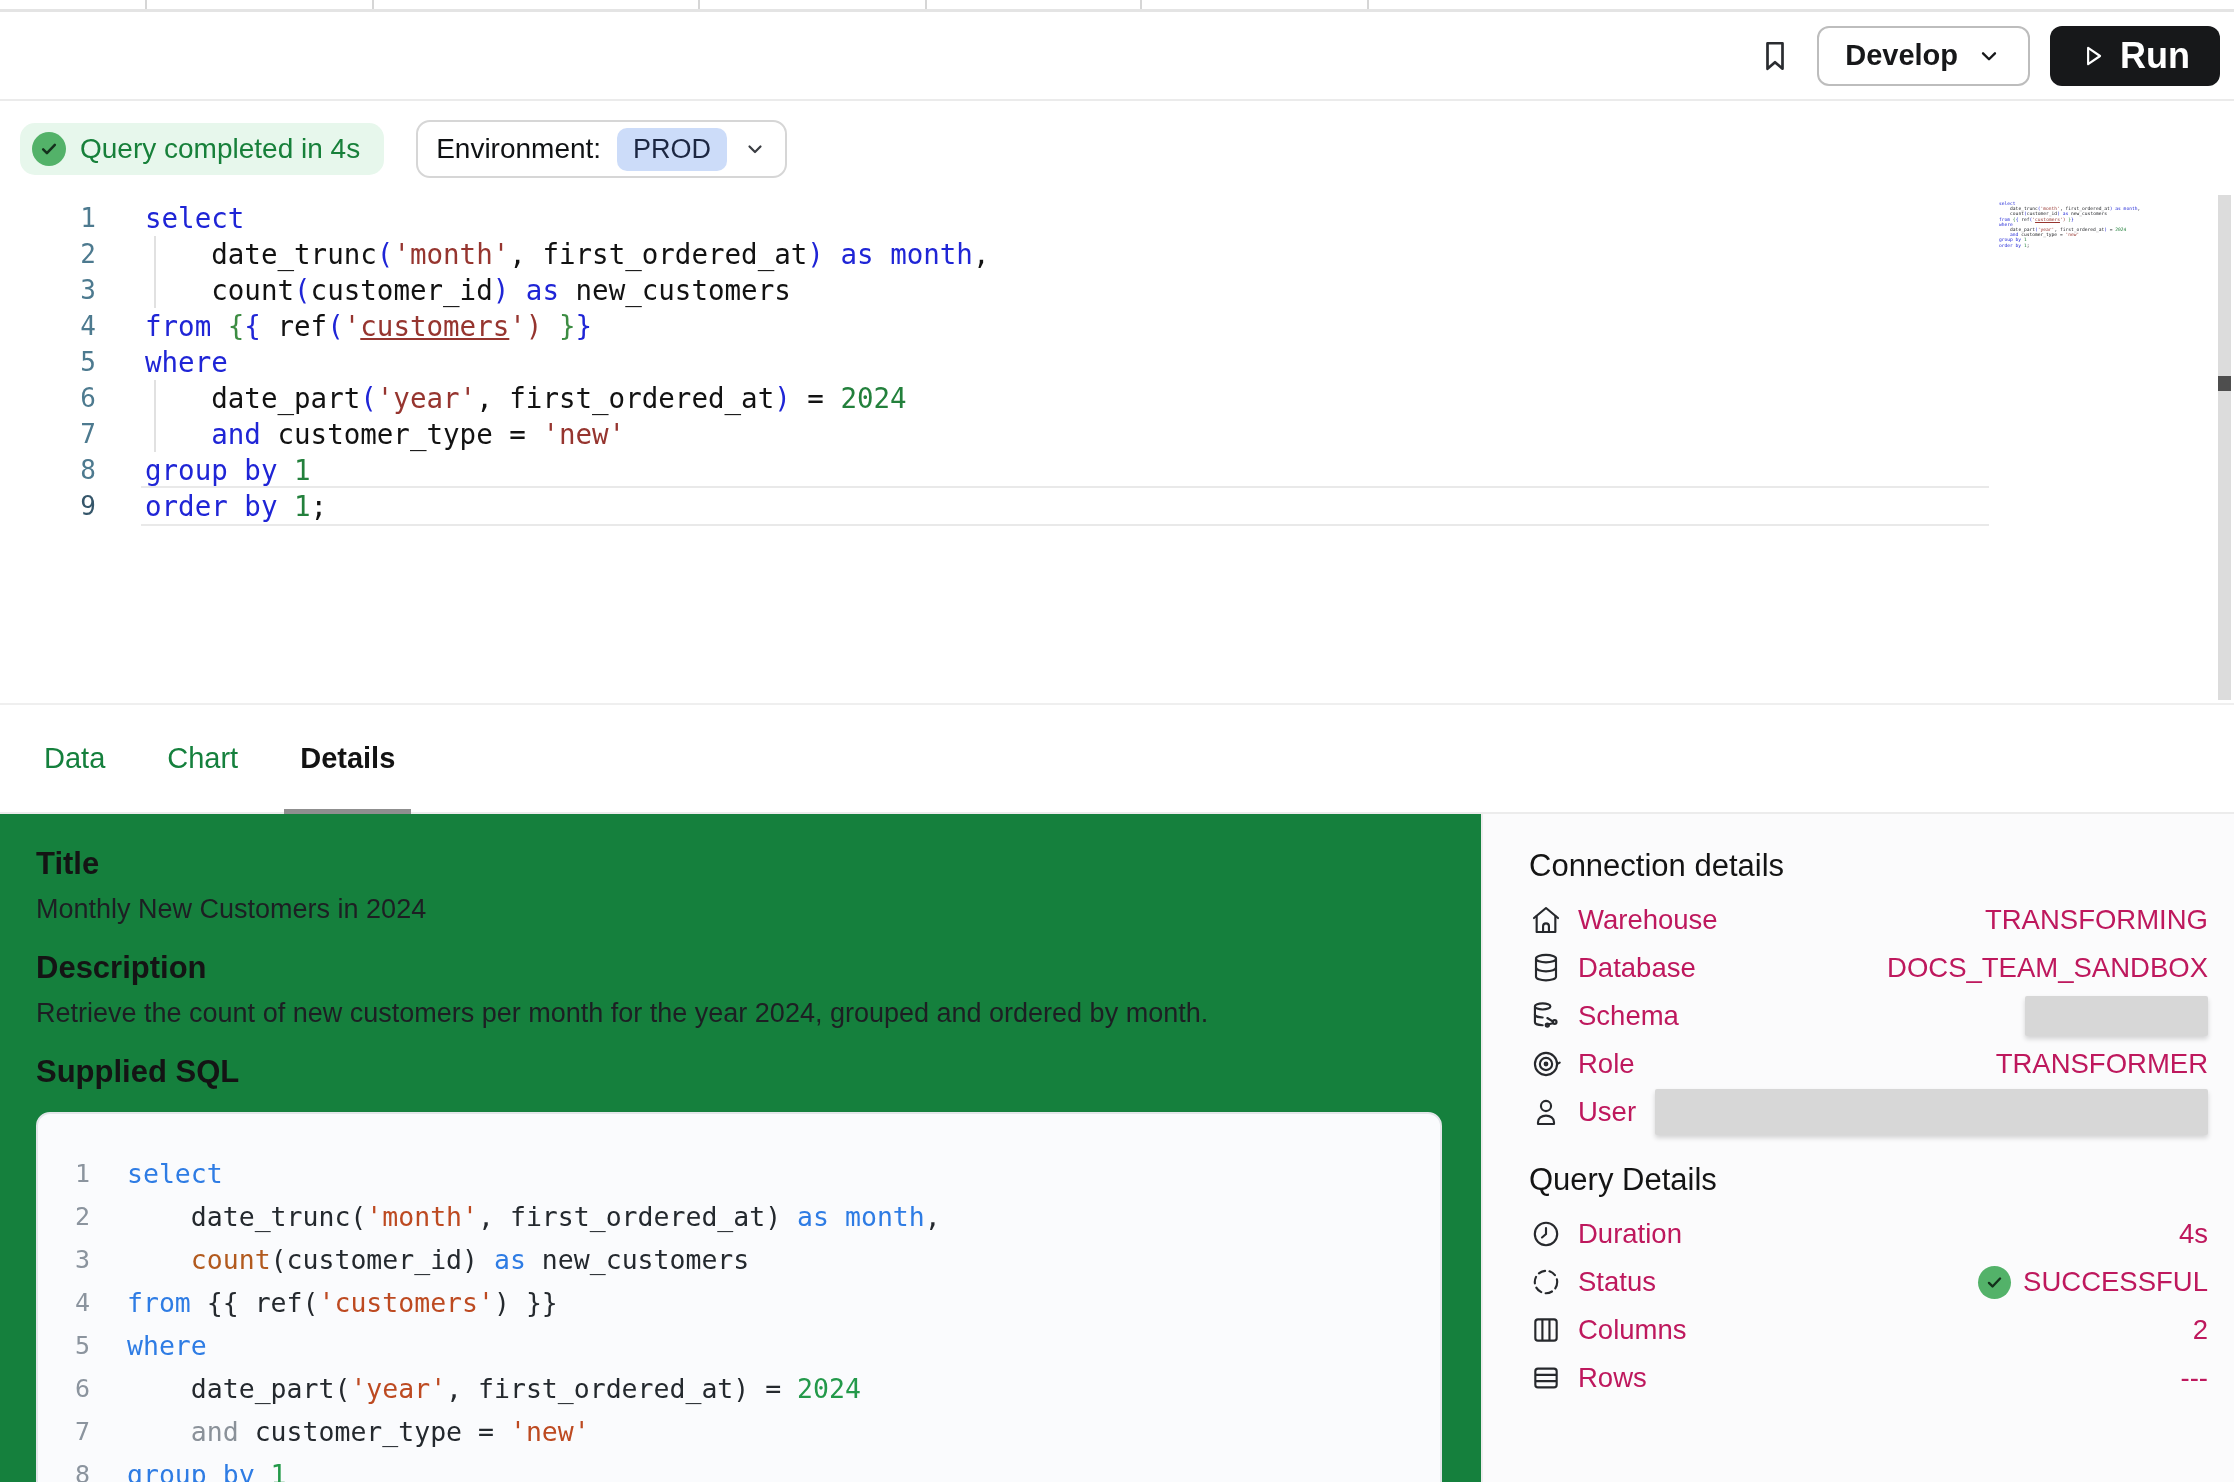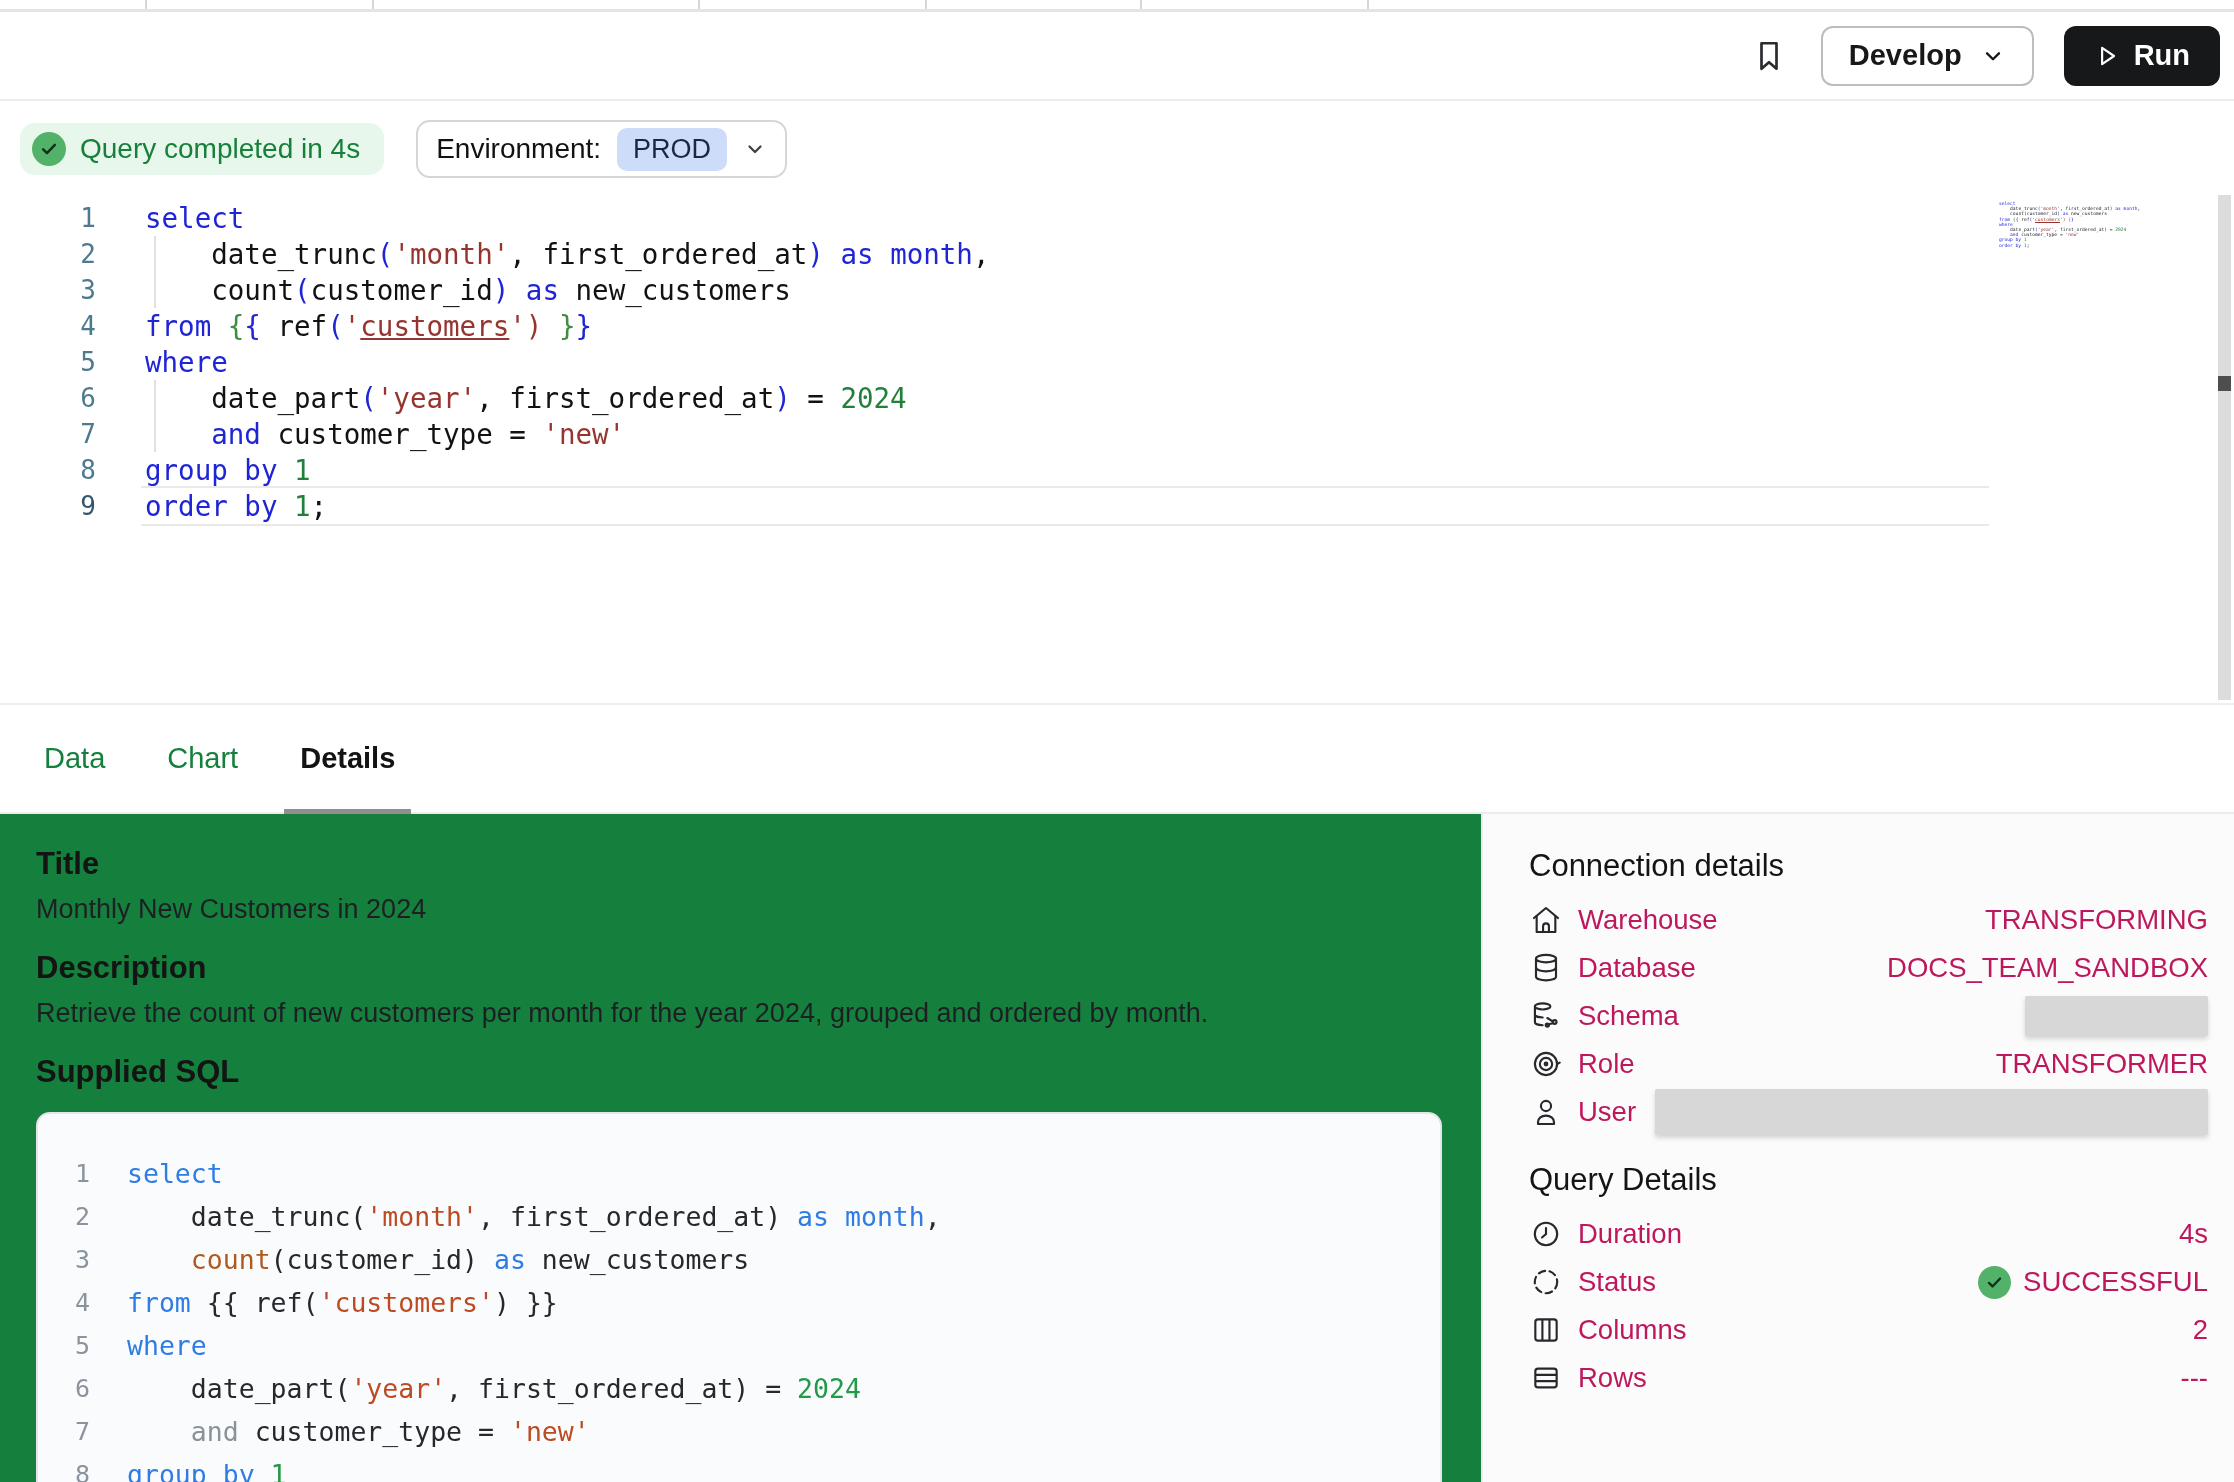--- a/index.html
+++ b/index.html
@@ -6,26 +6,26 @@
   body{
     width:2234px;height:1482px;overflow:hidden;background:#fff;
     font-family:"Liberation Sans",sans-serif;color:#16181c;position:relative;
   }
   
   .tabstrip{position:absolute;left:0;top:0;width:2234px;height:9px;background:#fff;border-bottom:3px solid #e4e4e4;}
   .tabstrip .tdiv{position:absolute;top:0;width:2px;height:9px;background:#d6d6d6;}
   
   .hdr{position:absolute;top:12px;left:0;width:2234px;height:89px;box-sizing:border-box;
        border-bottom:2px solid #ebebeb;display:flex;align-items:center;justify-content:flex-end;
-       gap:30px;padding-right:14px;background:#fff;}
+       gap:20px;padding-right:14px;background:#fff;}
   .icon-btn{width:44px;height:48px;display:flex;align-items:center;justify-content:center;background:none;border:none;cursor:pointer;}
   .btn-develop{height:60px;padding:0 26px;border:2px solid #bdbdbd;border-radius:12px;background:#fff;
        font-family:inherit;font-size:29px;font-weight:600;color:#17181a;display:flex;align-items:center;gap:18px;cursor:pointer;}
   .btn-run{height:60px;padding:0 30px;border:none;border-radius:12px;background:#17181a;color:#fff;
-       font-family:inherit;font-size:29px;font-weight:600;display:flex;align-items:center;gap:14px;cursor:pointer;}
+       font-family:inherit;font-size:36px;font-weight:600;display:flex;align-items:center;gap:14px;cursor:pointer;}
   
   .statusrow{position:absolute;top:103px;left:0;width:2234px;height:92px;display:flex;align-items:center;gap:32px;padding-left:20px;box-sizing:border-box;}
   .badge-success{height:52px;background:#e7f7ec;border-radius:15px;display:flex;align-items:center;gap:14px;
        padding:0 24px 0 12px;color:#17803a;font-size:28px;font-weight:500;}
   .gcircle{width:34px;height:34px;border-radius:50%;background:#53b269;display:flex;align-items:center;justify-content:center;flex:none;}
   .env-pill{height:54px;background:#fff;border:2px solid #d6d6d6;border-radius:14px;display:flex;align-items:center;
        gap:16px;padding:0 18px;font-size:28px;color:#101214;cursor:pointer;}
   .env-chip{background:#ccdcf9;border-radius:10px;padding:6px 16px;font-size:27px;color:#1c2742;font-weight:500;}
   
   .editor{position:absolute;top:195px;left:0;width:2234px;height:508px;background:#fff;

